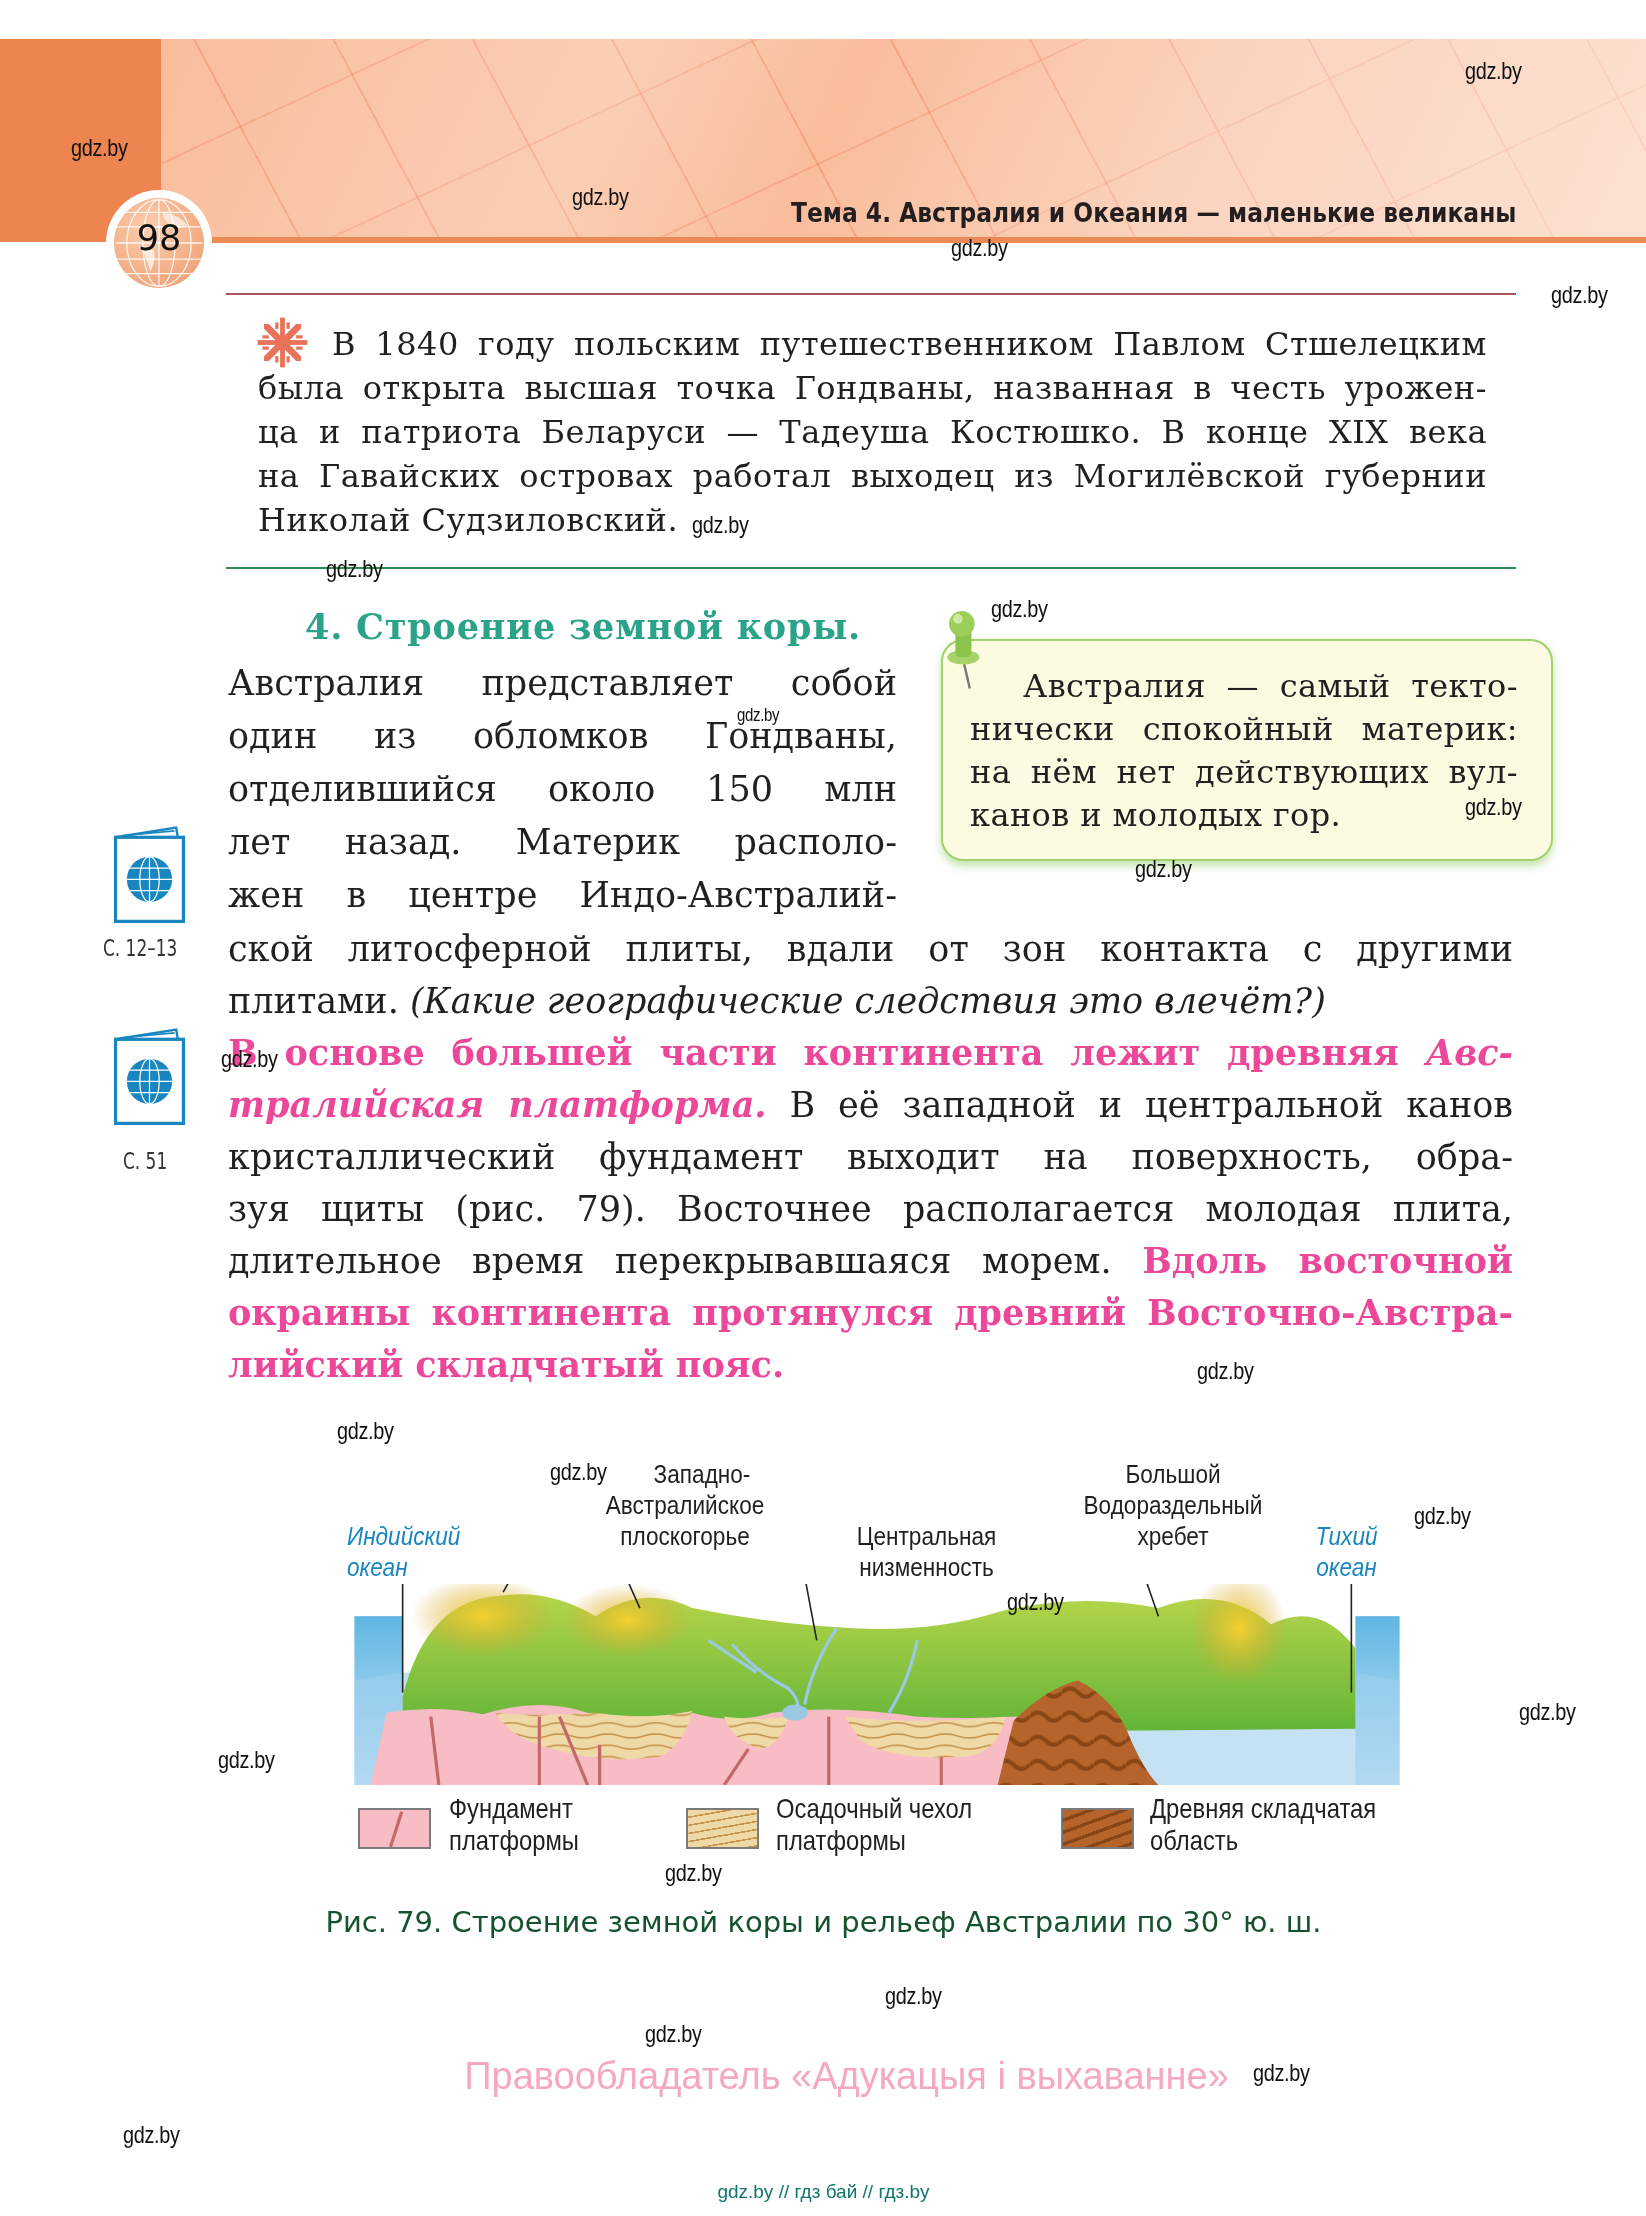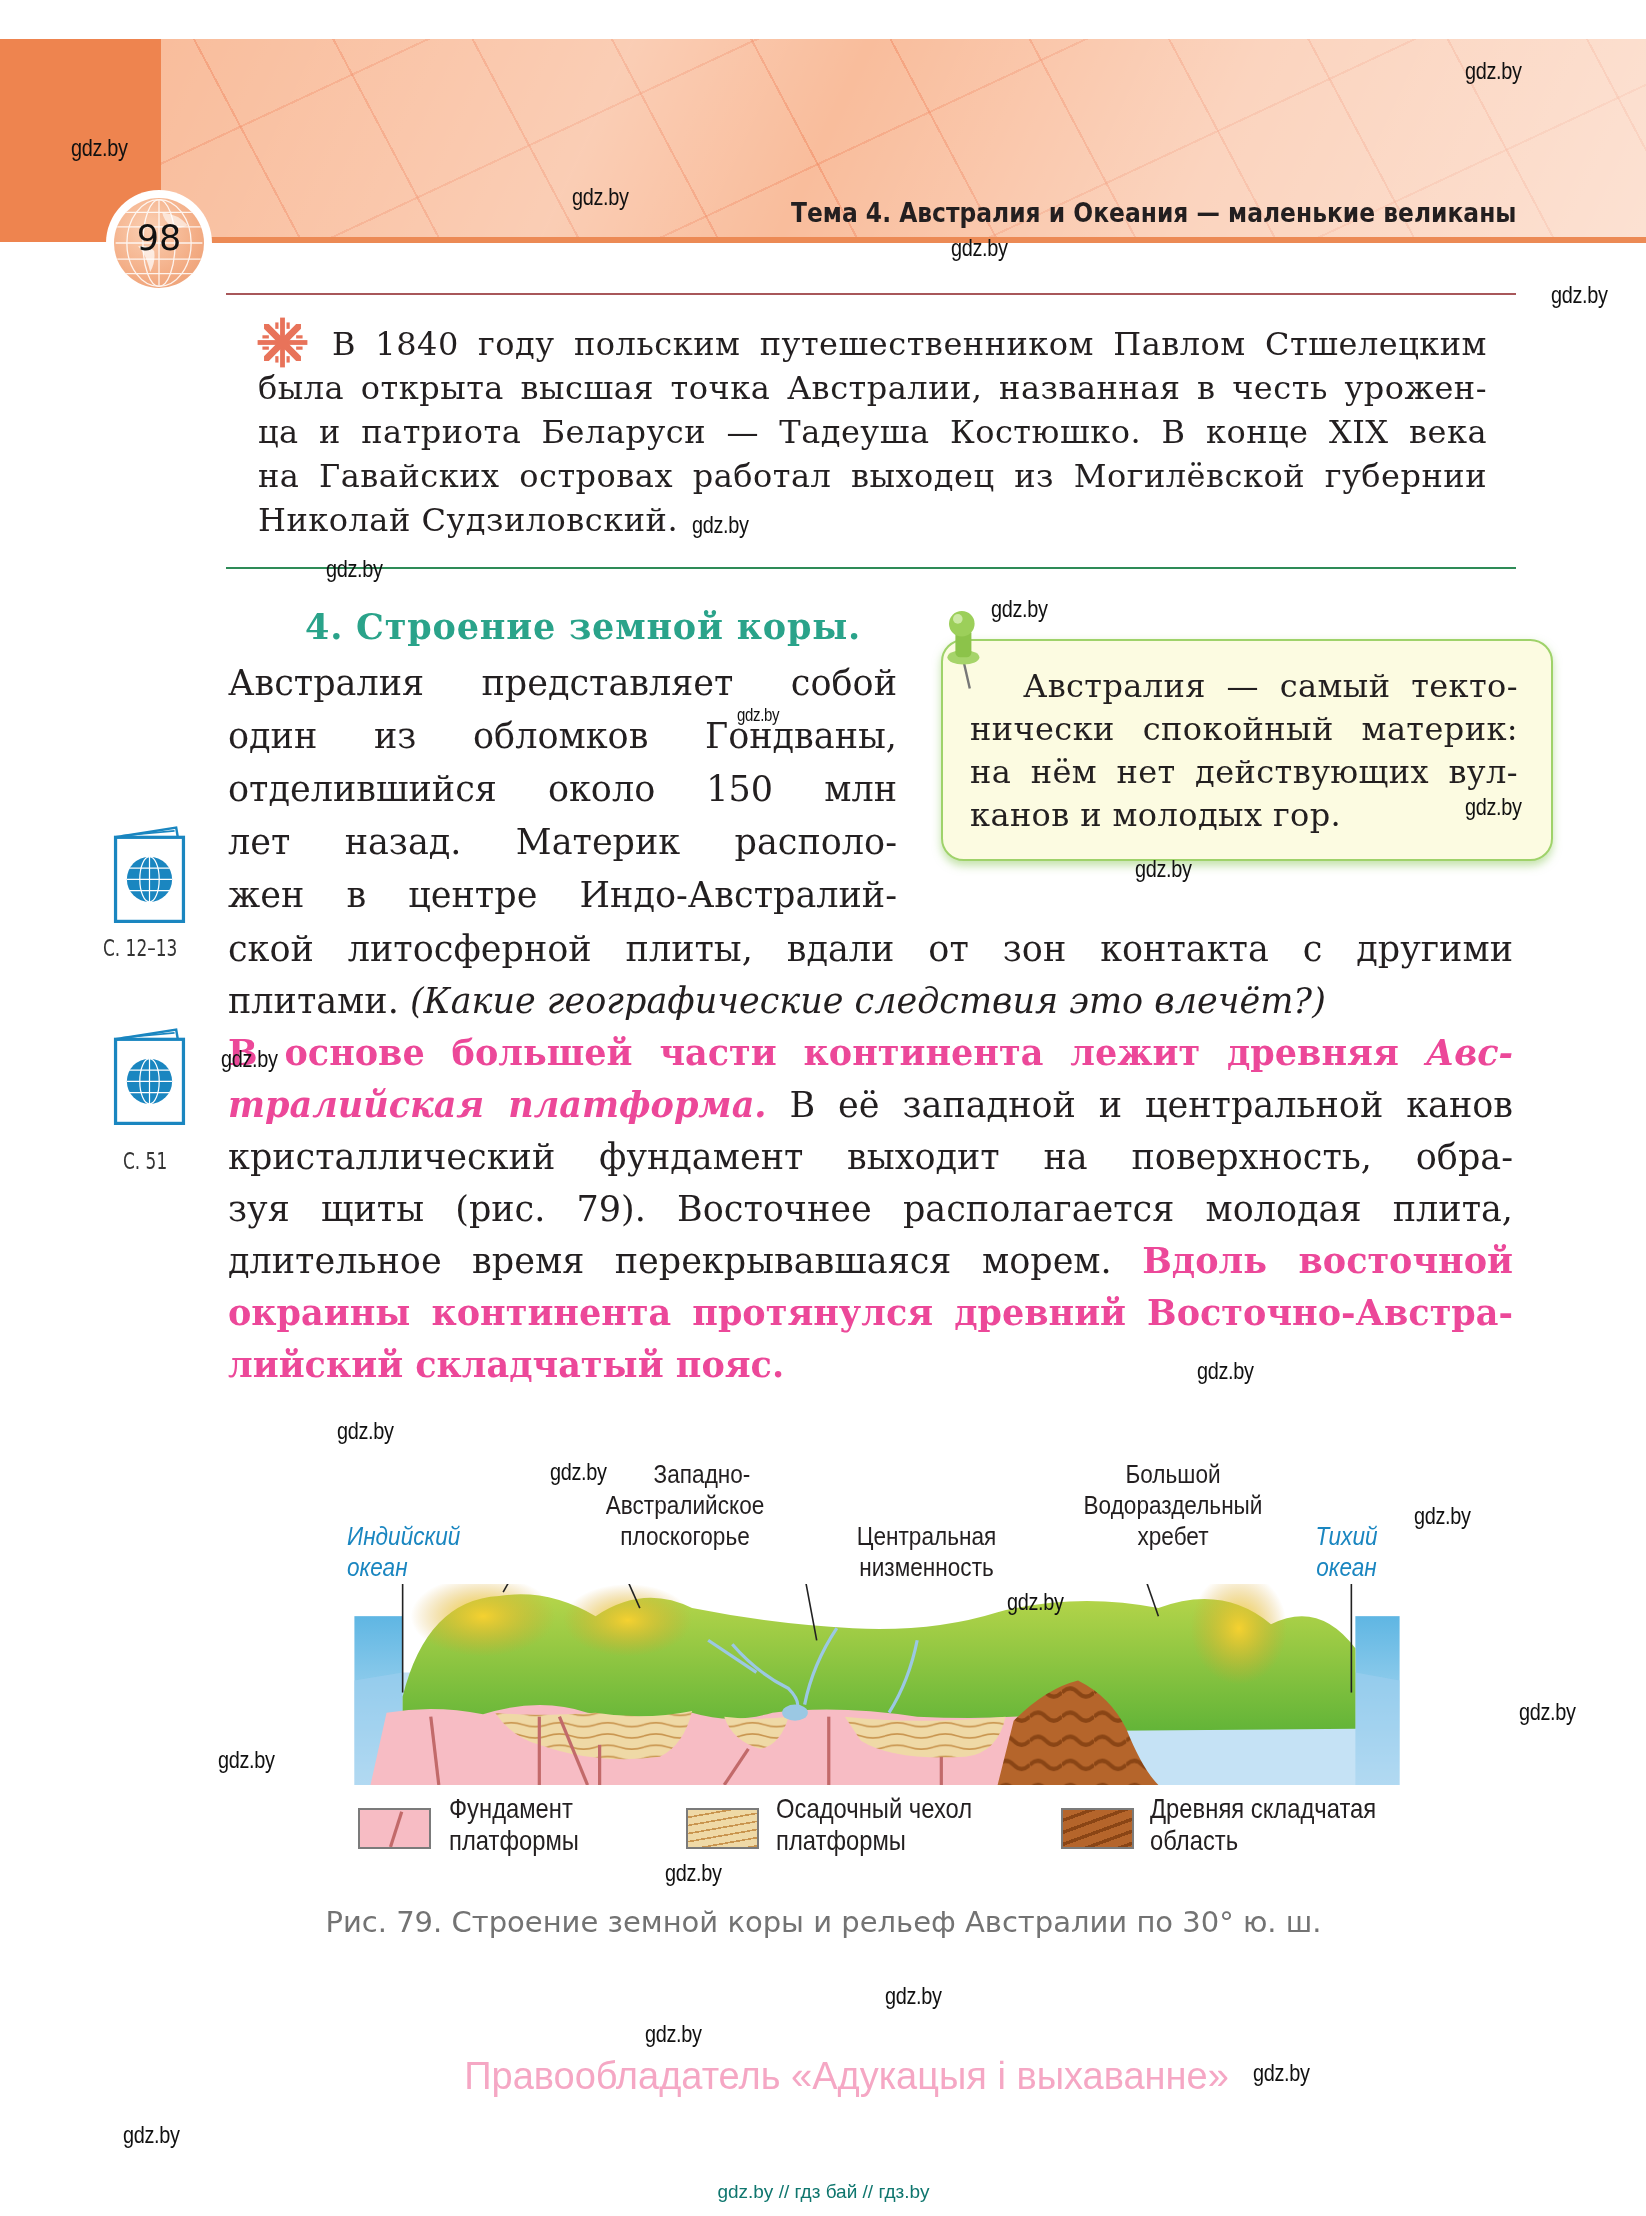--- a/index.html
+++ b/index.html
@@ -37,21 +37,21 @@
   .ital { font-style:italic; }
   .note-box { left:941px; top:639px; width:608px; height:218px; background:#fcfbe1; border:2.4px solid #9fd26a; border-radius:22.6px; box-shadow:0 4.8px 8px rgba(140,200,90,0.5); }
   .note-text { left:970px; top:665px; width:548px; font-size:32px; line-height:43px; letter-spacing:0.4px; }
   .pin { left:941px; top:604px; width:56px; height:89px; }
   .book { width:73px; height:97px; }
   .book-ref { font-family:"DejaVu Sans", sans-serif; font-size:22.6px; color:#333; transform:scaleX(0.75); transform-origin:left center; }
   .fig-label { font-family:"Liberation Sans", sans-serif; font-size:26.6px; line-height:31px; color:#231f20; text-align:center; transform:scaleX(0.85); white-space:nowrap; }
   .fig-label.ocean { color:#1a86c0; font-style:italic; }
   .legend-swatch { width:69px; height:37px; border:2.4px solid #7b7b7b; }
   .legend-text { font-family:"Liberation Sans", sans-serif; font-size:28px; line-height:32px; color:#231f20; transform:scaleX(0.85); transform-origin:left center; white-space:nowrap; }
-  .caption { left:0; width:1647px; top:1905px; text-align:center; font-family:"DejaVu Sans", sans-serif; font-size:29px; color:#737373; }
+  .caption { left:0; width:1647px; top:1905px; text-align:center; font-family:"DejaVu Sans", sans-serif; font-size:29px; color:#14532d; }
   .rights { left:0; width:1647px; top:2055px; text-align:center; font-family:"Liberation Sans", sans-serif; font-size:38px; color:#f5a7c4;padding-left:23px; }
   .footer-links { left:0; width:1647px; top:2181px; text-align:center; font-family:"Liberation Sans", sans-serif; font-size:19px; color:#0f766e; }
 </style>
 </head>
 <body>
 
 <div class="abs topsearch">Ищите нас по запросу ГДЗ Бай</div>
 
 <div class="abs header-left"></div>
 <div class="abs header-band"></div>
@@ -90,21 +90,21 @@
         <rect x="38" y="50" width="4" height="8"></rect>
       <rect x="8" y="24" width="8" height="4"></rect>
         <rect x="8" y="38" width="8" height="4"></rect>
       <rect x="50" y="24" width="8" height="4"></rect>
         <rect x="50" y="38" width="8" height="4"></rect>
     </g>
   </svg>
 </div>
 <div class="abs fact-text">
   <span class="line" style="padding-left:74px;">В 1840 году польским путешественником Павлом Стшелецким</span>
-  <span class="line">была открыта высшая точка Австралии, названная в честь урожен-</span>
+  <span class="line">была открыта высшая точка Гондваны, названная в честь урожен-</span>
   <span class="line">ца и патриота Беларуси — Тадеуша Костюшко. В конце XIX века</span>
   <span class="line">на Гавайских островах работал выходец из Могилёвской губернии</span>
   <span class="line last">Николай Судзиловский.</span>
 </div>
 <div class="abs green-rule"></div>
 
 <div class="abs section-head">4. Строение земной коры.</div>
 <div class="abs body-col" style="top:657px;">
   <span class="line">Австралия представляет собой</span>
   <span class="line">один из обломков Гондваны,</span>

